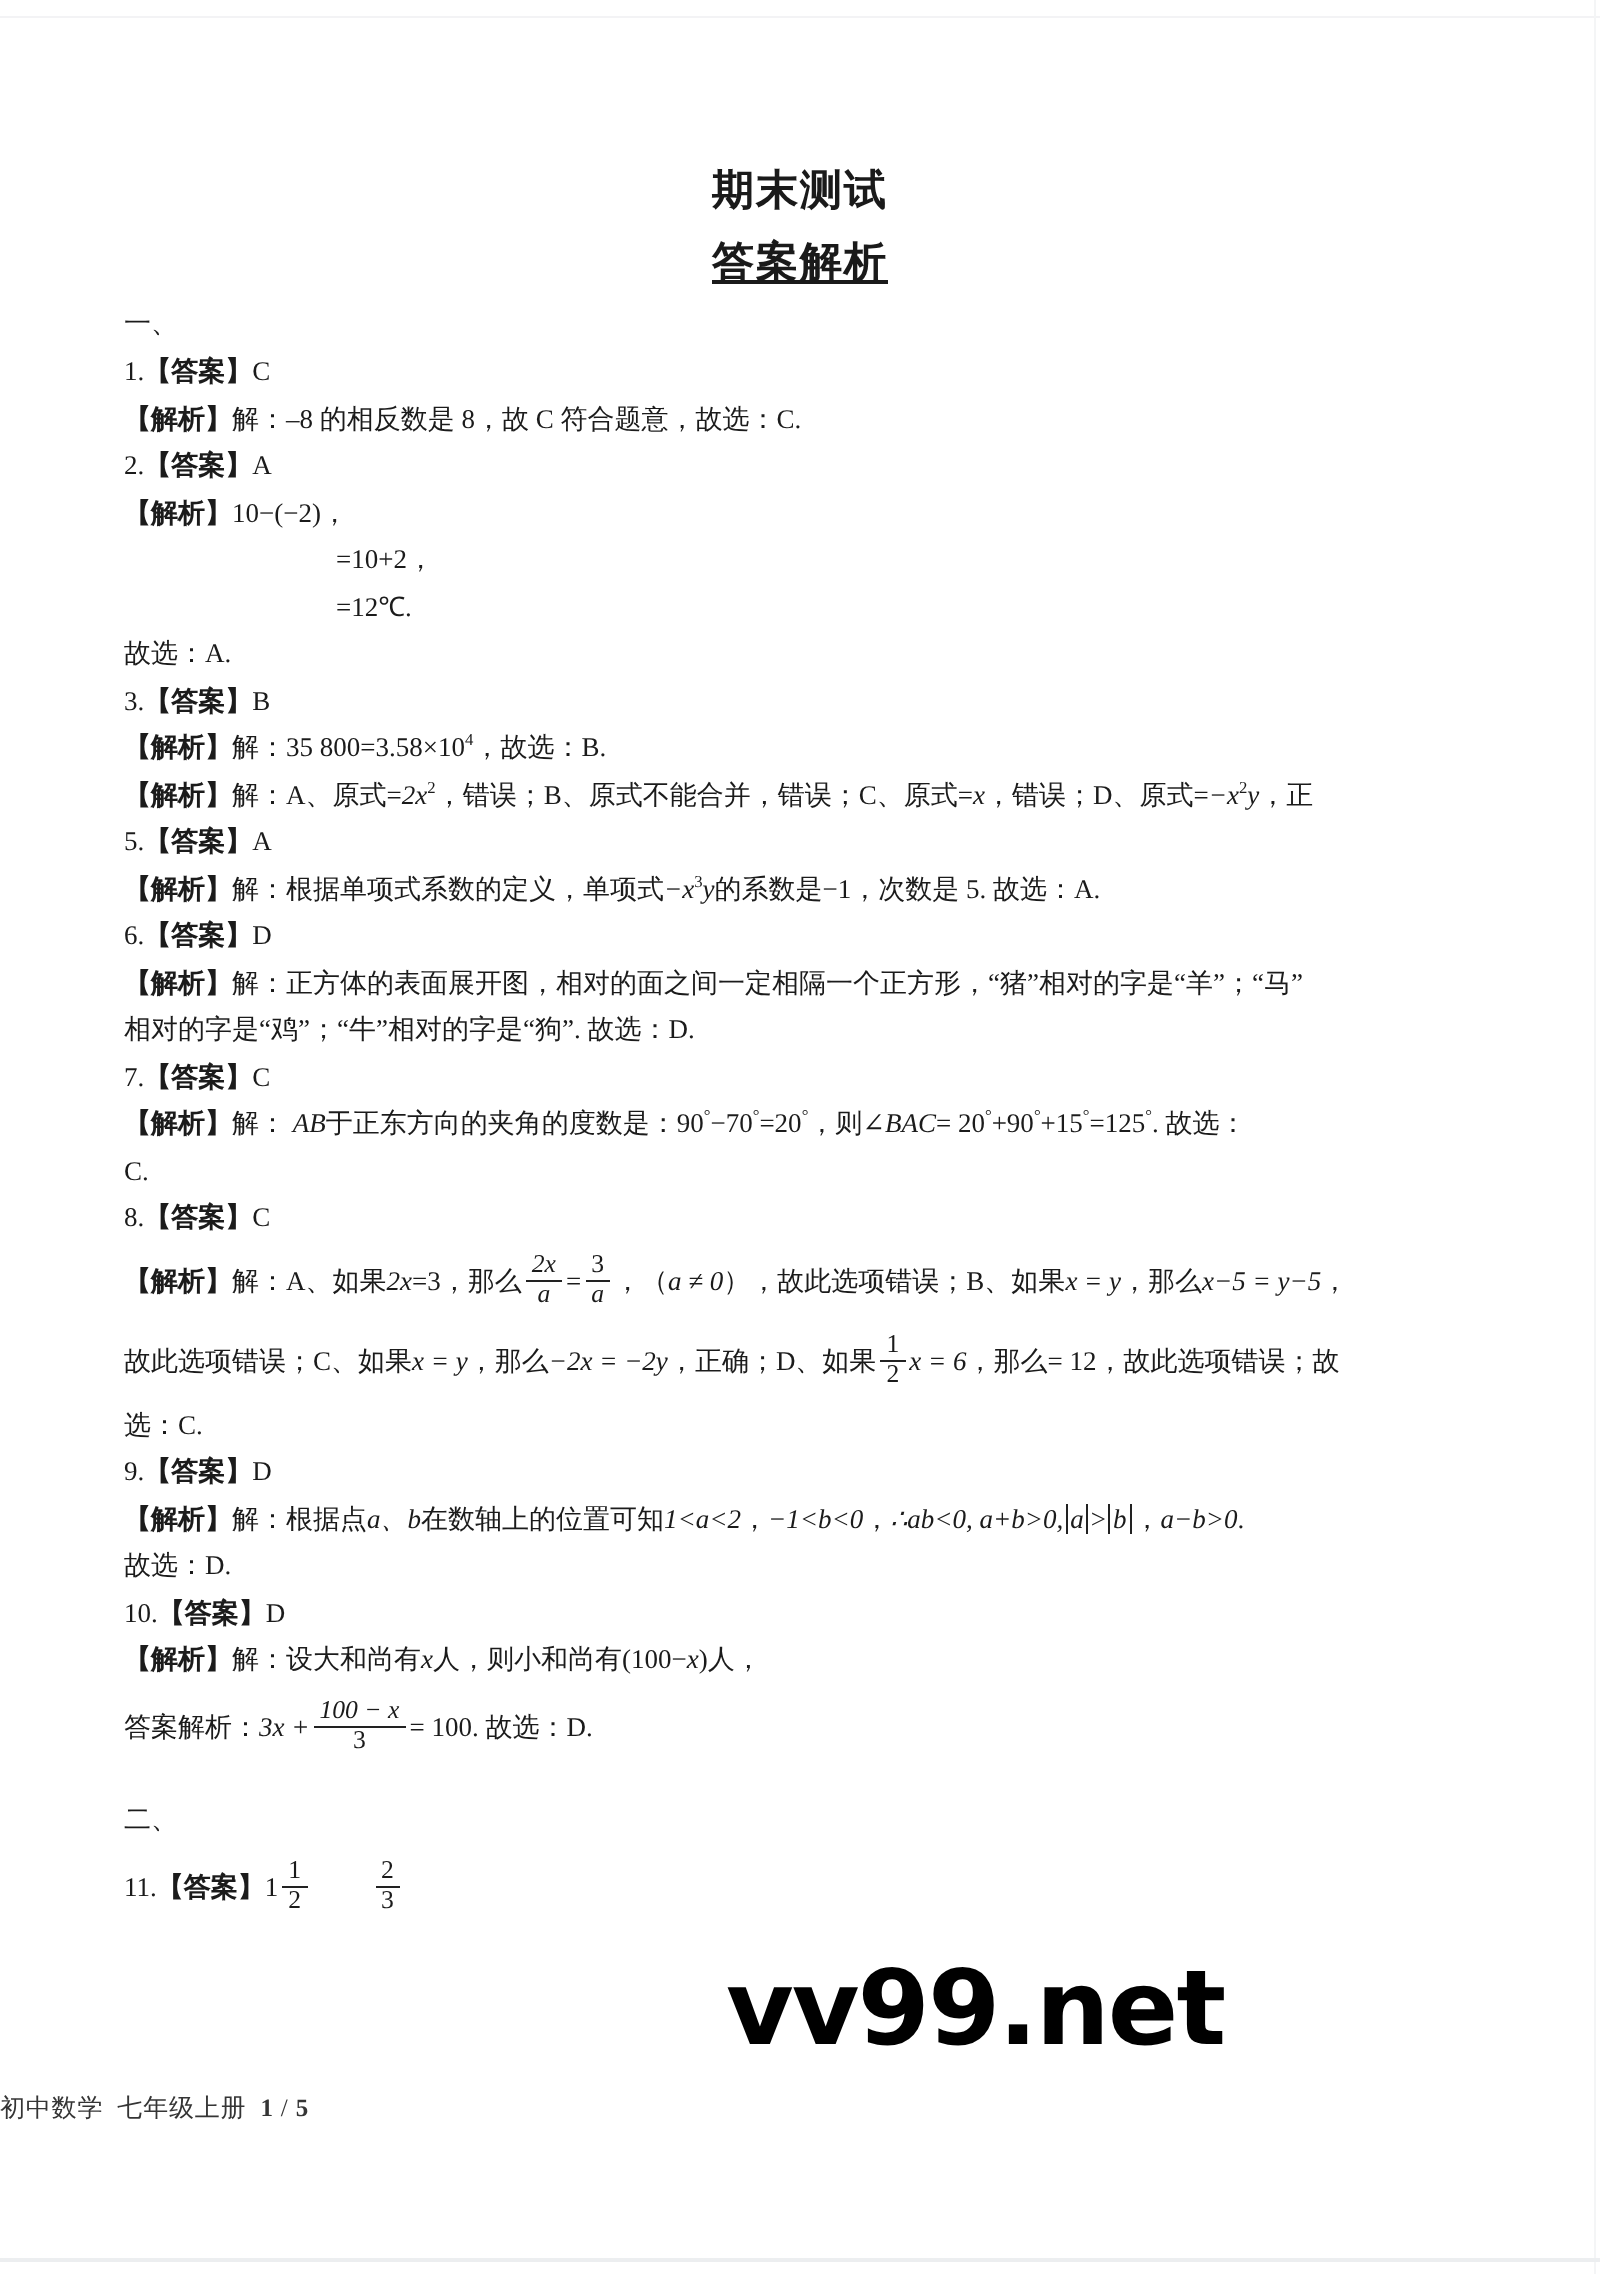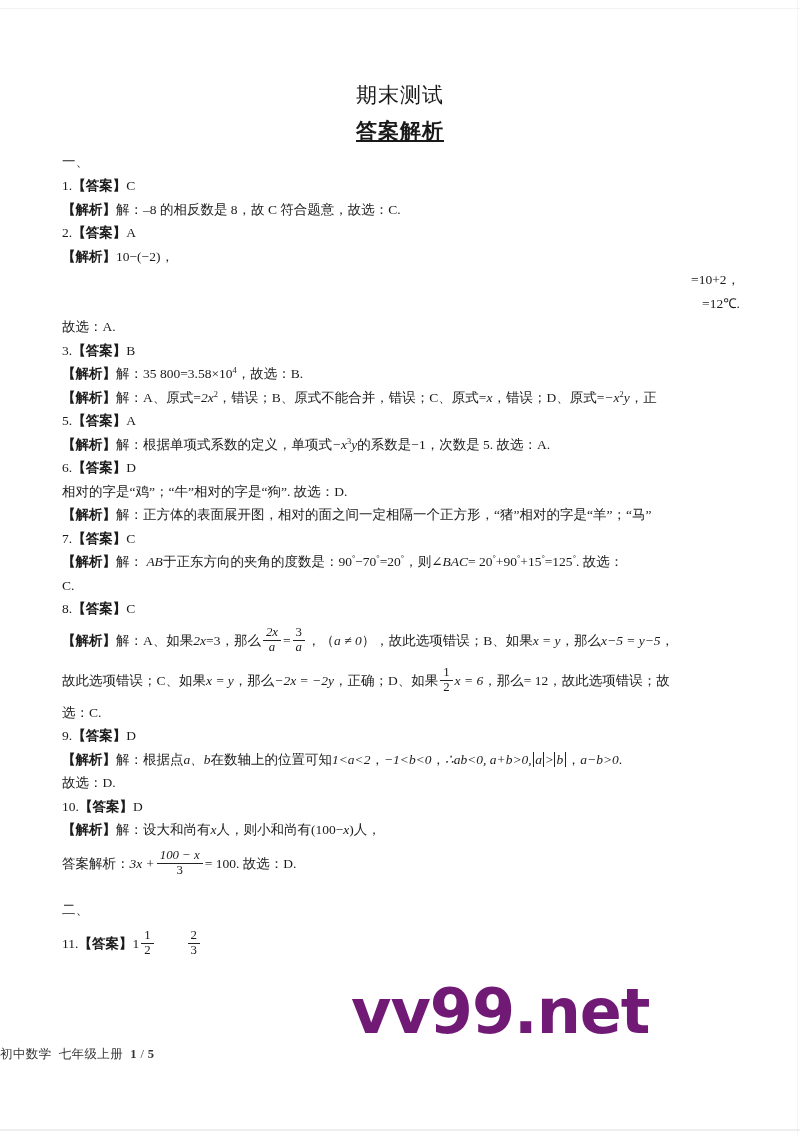--- a/index.html
+++ b/index.html
@@ -32,43 +32,43 @@
   .edge-right {
     position: absolute;
     top: 0; bottom: 0; right: 2px;
     width: 1px;
     background: #f4f5f6;
   }
 
   
   .watermark {
     position: absolute;
-    left: 351px;
+    left: 363px;
     top: 975px;
     font-family: "DejaVu Sans", sans-serif;
     font-weight: 700;
-    font-size: 62px;
+    font-size: 52px;
     letter-spacing: -1px;
-    color: #701a75;
+    color: #000000;
     white-space: nowrap;
     user-select: none;
     pointer-events: none;
   }
 
   
   .title-block {
     position: absolute;
     top: 80px;
     left: 0;
     right: 0;
     text-align: center;
   }
   .doc-title {
     font-family: "DejaVu Sans", sans-serif;
-    font-weight: 400;
+    font-weight: 700;
     font-size: 21px;
     letter-spacing: 1px;
     line-height: 30px;
     color: #1a1a1a;
   }
   .doc-subtitle {
     font-family: "DejaVu Sans", sans-serif;
     font-weight: 700;
     font-size: 21px;
     letter-spacing: 1px;
@@ -105,21 +105,20 @@
   .mathtxt {
     font-family: "Liberation Serif", serif;
   }
   sup.sm {
     font-size: 0.62em;
     vertical-align: super;
     line-height: 0;
   }
   .indent-eq {
     padding-left: 106px;
-    text-align: right;
   }
   .tallline {
     line-height: 40px;
   }
   .tallline2 {
     line-height: 44px;
   }
 
   
   .frac {
@@ -220,24 +219,24 @@
     <div class="qline">
       <span class="qnum">5.</span><span class="brk">【答案】</span><span>A</span>
     </div>
     <div class="qline">
       <span class="brk">【解析】</span><span>解：根据单项式系数的定义，单项式</span><span class="ital">−x</span><sup class="sm">3</sup><span class="ital">y</span><span>的系数是</span><span class="mathtxt">−1</span><span>，次数是 5. 故选：A.</span>
     </div>
 
     <div class="qline">
       <span class="qnum">6.</span><span class="brk">【答案】</span><span>D</span>
     </div>
+    <div class="qline">
+      <span class="brk">【解析】</span><span>解：正方体的表面展开图，相对的面之间一定相隔一个正方形，“猪”相对的字是“羊”；“马”</span>
+    </div>
     <div class="qline">相对的字是“鸡”；“牛”相对的字是“狗”. 故选：D.</div>
-    <div class="qline">
-      <span class="brk">【解析】</span><span>解：正方体的表面展开图，相对的面之间一定相隔一个正方形，“猪”相对的字是“羊”；“马”</span>
-    </div>
 
     <div class="qline">
       <span class="qnum">7.</span><span class="brk">【答案】</span><span>C</span>
     </div>
     <div class="qline">
       <span class="brk">【解析】</span><span>解：</span>&nbsp;<span class="ital">AB</span><span>于正东方向的夹角的度数是：</span><span class="mathtxt">90</span><span class="deg">°</span><span class="mathtxt">−70</span><span class="deg">°</span><span class="mathtxt">=20</span><span class="deg">°</span><span>，则∠</span><span class="ital">BAC</span><span class="mathtxt">= 20</span><span class="deg">°</span><span class="mathtxt">+90</span><span class="deg">°</span><span class="mathtxt">+15</span><span class="deg">°</span><span class="mathtxt">=125</span><span class="deg">°</span><span>. 故选：</span>
     </div>
     <div class="qline">C.</div>
 
     <div class="qline">

